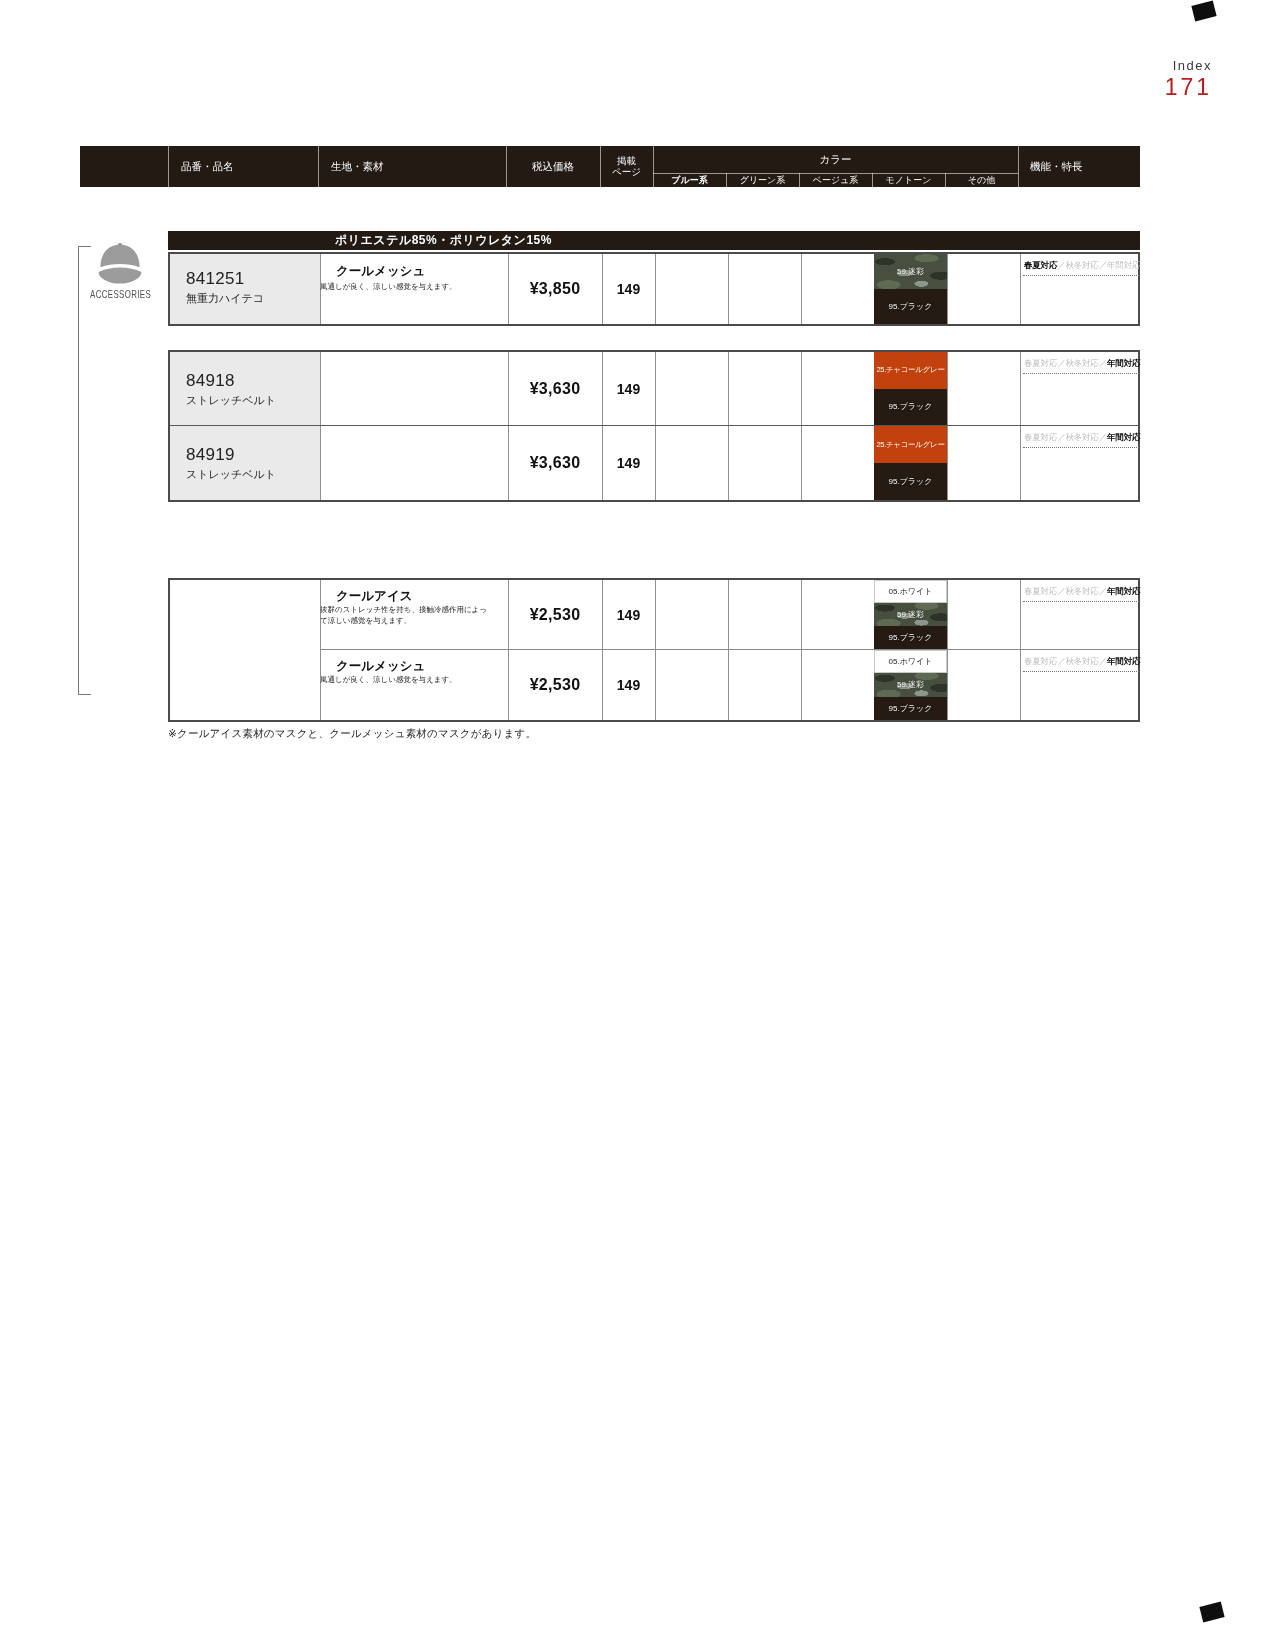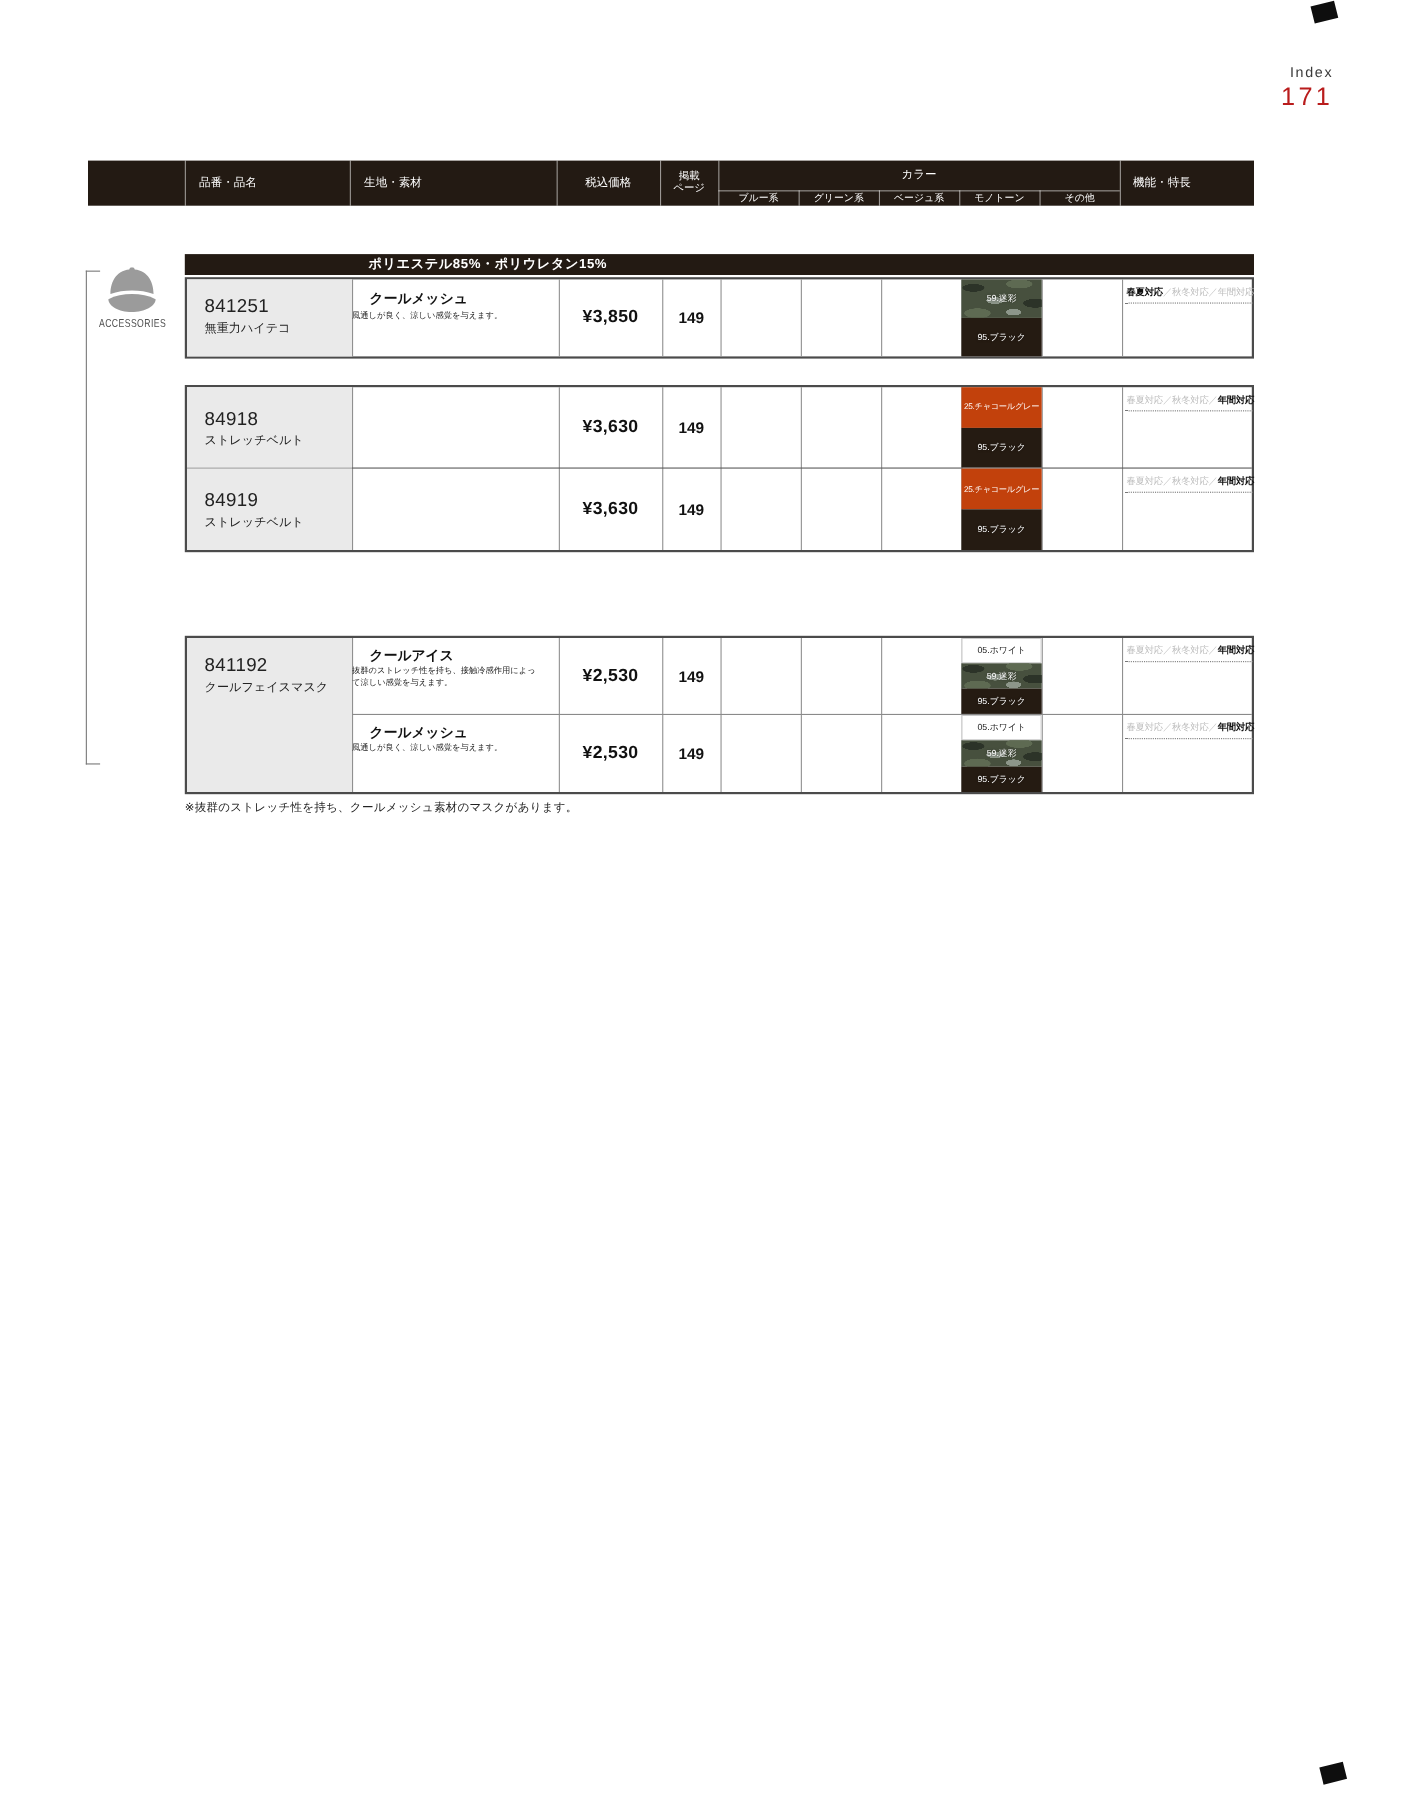--- a/index.html
+++ b/index.html
@@ -105,21 +105,21 @@
     <div class="vline-w sub" style="left:865px;"></div>
 
     <div class="hlabel" style="left:101px;">品番・品名</div>
     <div class="hlabel" style="left:251px;">生地・素材</div>
     <div class="hlabel hlabel-center" style="left:426px;width:94px;">税込価格</div>
     <div class="hlabel hlabel-center hpage" style="left:520px;width:53px;">
       <div>掲載</div>
       <div>ページ</div>
     </div>
     <div class="hcolor-title">カラー</div>
-    <div class="hcolor-fam" style="left:573px;">ブルー系</div>
+    <div class="hcolor-fam" style="left:573px;font-weight:bold;">ブルー系</div>
     <div class="hcolor-fam" style="left:646px;">グリーン系</div>
     <div class="hcolor-fam" style="left:719px;">ベージュ系</div>
     <div class="hcolor-fam" style="left:792px;">モノトーン</div>
     <div class="hcolor-fam" style="left:865px;">その他</div>
     <div class="hlabel" style="left:950px;">機能・特長</div>
   </div>
 
   <div class="bracket"></div>
   <div class="cap-wrap">
     <svg width="56" height="42" viewBox="0 0 60 45">
@@ -228,24 +228,20 @@
     <div class="vline" style="left:338px;"></div>
     <div class="vline" style="left:432px;"></div>
     <div class="vline" style="left:485px;"></div>
     <div class="vline" style="left:558px;"></div>
     <div class="vline" style="left:631px;"></div>
     <div class="vline" style="left:704px;"></div>
     <div class="vline" style="left:777px;"></div>
     <div class="vline" style="left:850px;"></div>
     <div class="subrowsep" style="top:69px;"></div>
 
-    <div class="codecell" style="top:0;height:140px;">
-      <div class="code" style="top:15px;">841192</div>
-      <div class="pname" style="top:37px;">クールフェイスマスク</div>
-    </div>
 
     <div class="row" style="top:0;height:69px;">
       <div class="fabric" style="top:8px;">クールアイス</div>
       <div class="fdesc" style="top:25px;">抜群のストレッチ性を持ち、接触冷感作用によって涼しい感覚を与えます。</div>
       <div class="pricecell" style="top:0;height:69px;">¥2,530</div>
       <div class="pagecell" style="top:0;height:69px;">149</div>
       <div class="swcol" style="top:0;height:69px;">
         <div class="sw white">
             <span>05.ホワイト</span>
           </div>
@@ -278,15 +274,15 @@
             <span>95.ブラック</span>
           </div>
       </div>
       <div class="seasons" style="top:6px;">
         <span class="off">春夏対応</span><span class="sep">／</span><span class="off">秋冬対応</span><span class="sep">／</span><span class="on">年間対応</span>
       </div>
       <div class="dotline" style="top:21px;"></div>
     </div>
   </div>
 
-  <div class="footnote">※抜群のストレッチ性を持ち、クールメッシュ素材のマスクがあります。</div>
+  <div class="footnote">※クールアイス素材のマスクと、クールメッシュ素材のマスクがあります。</div>
 
 </div>
 
 </body></html>

